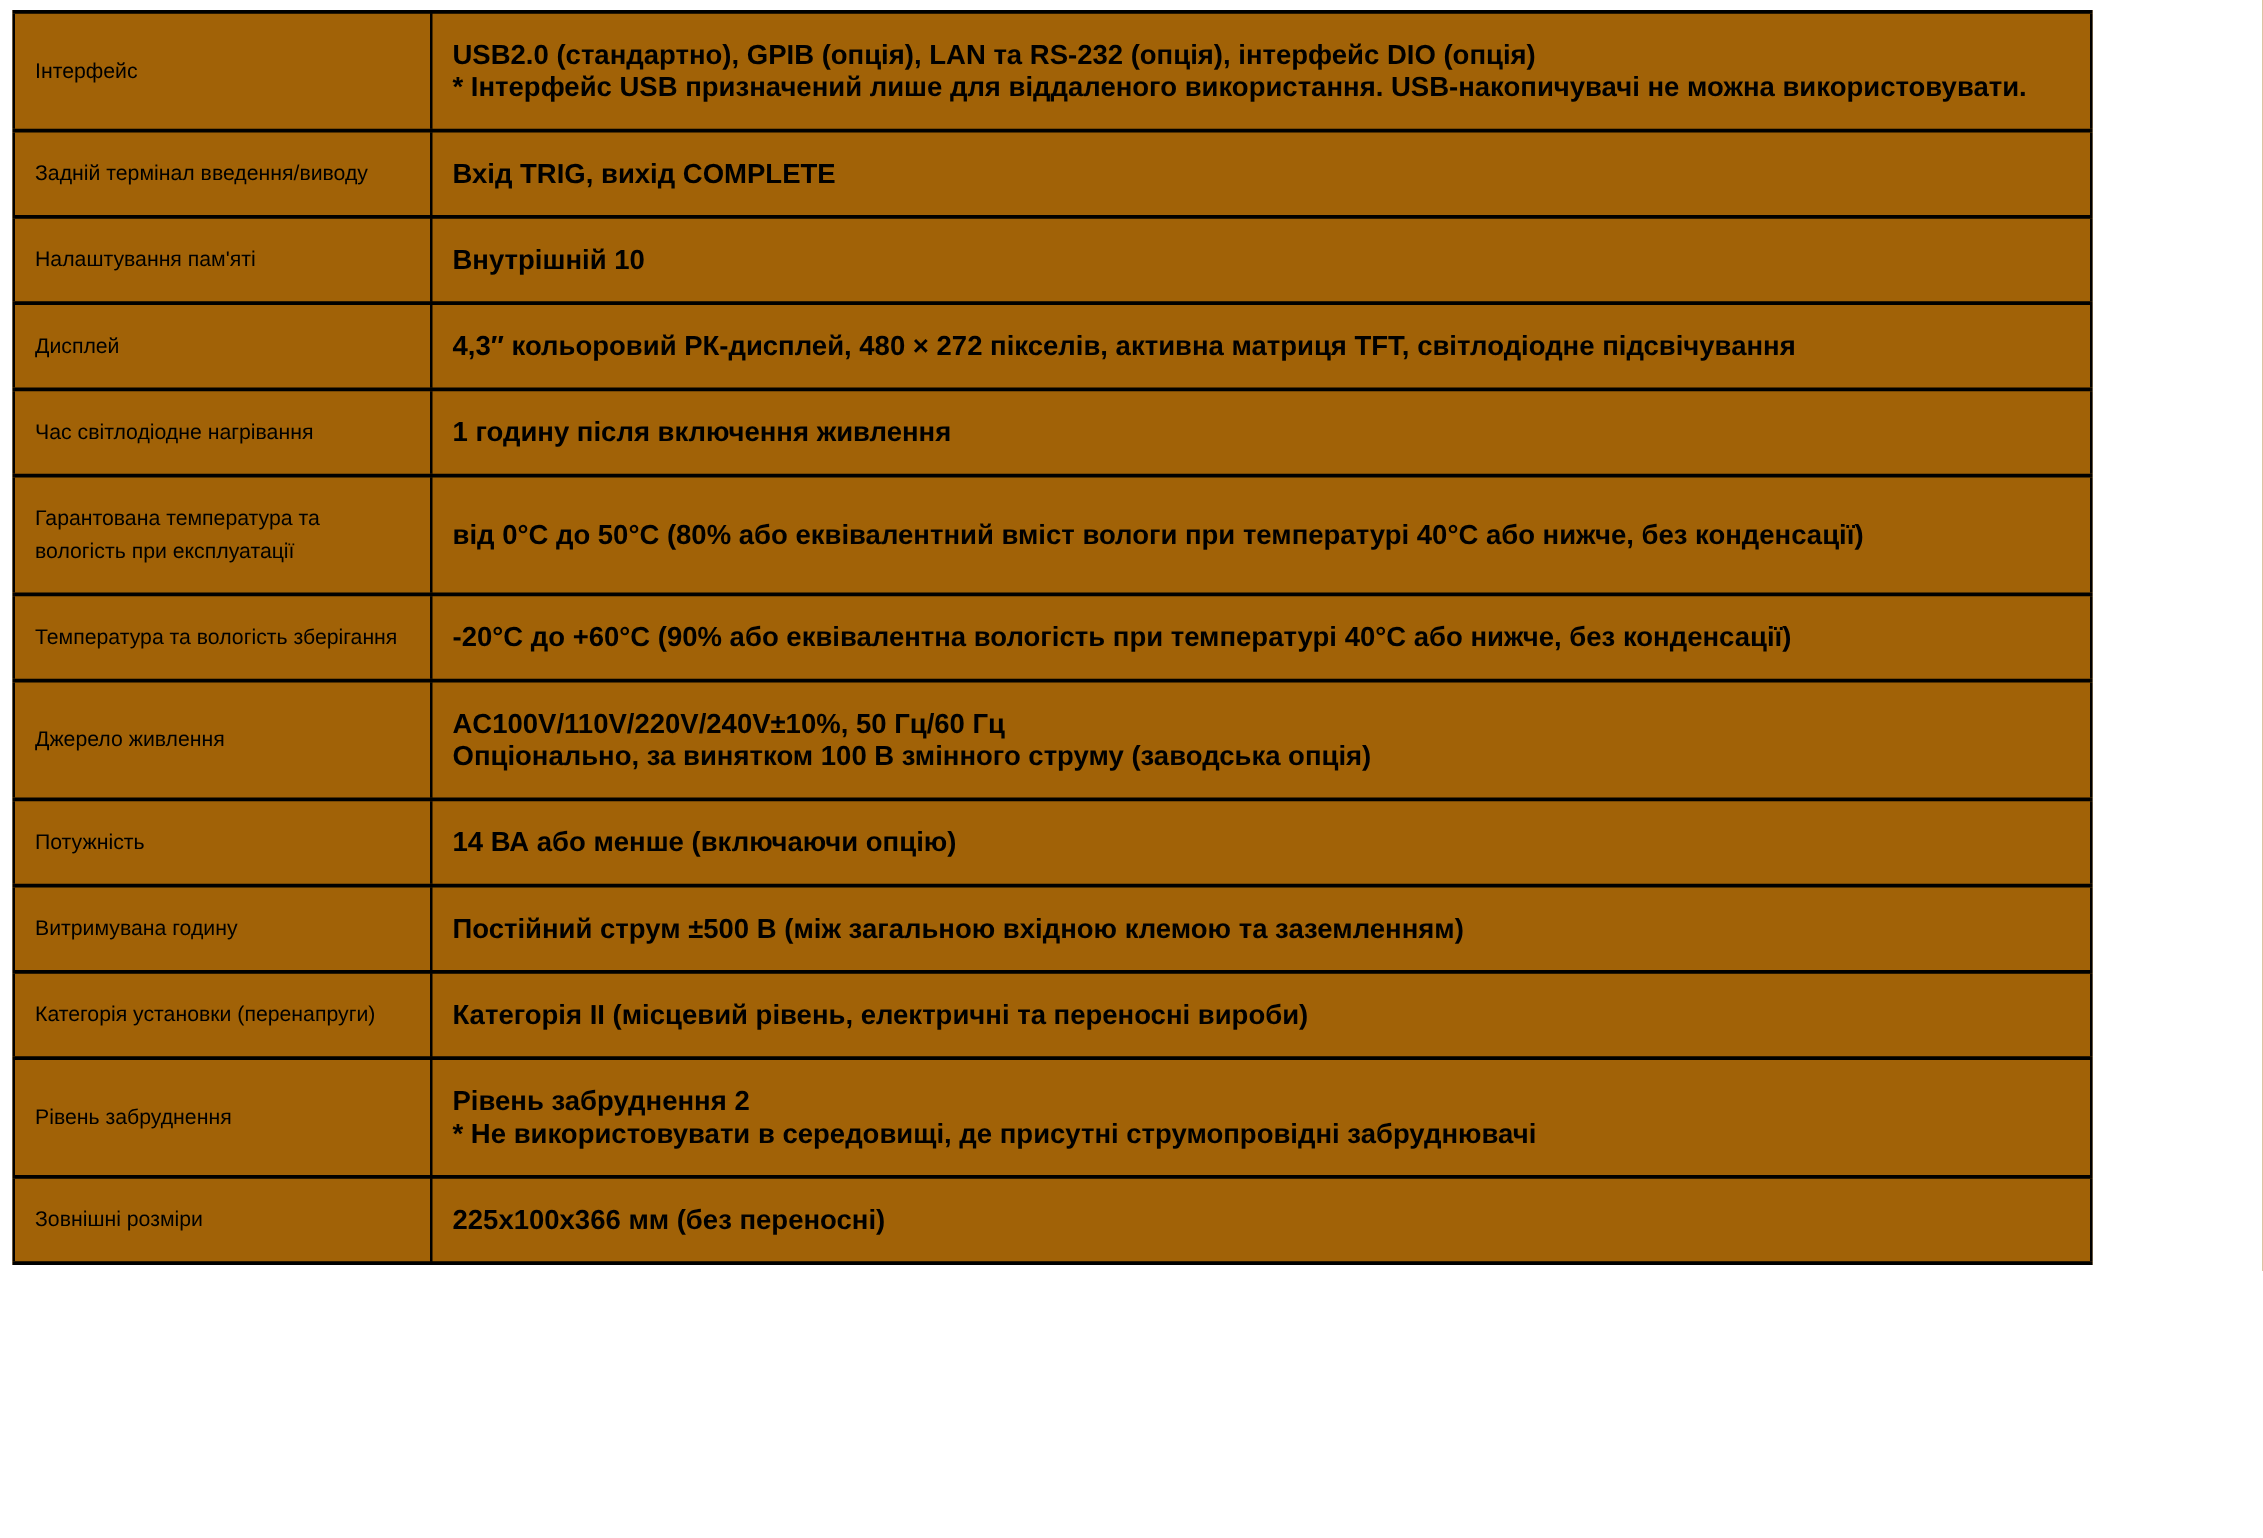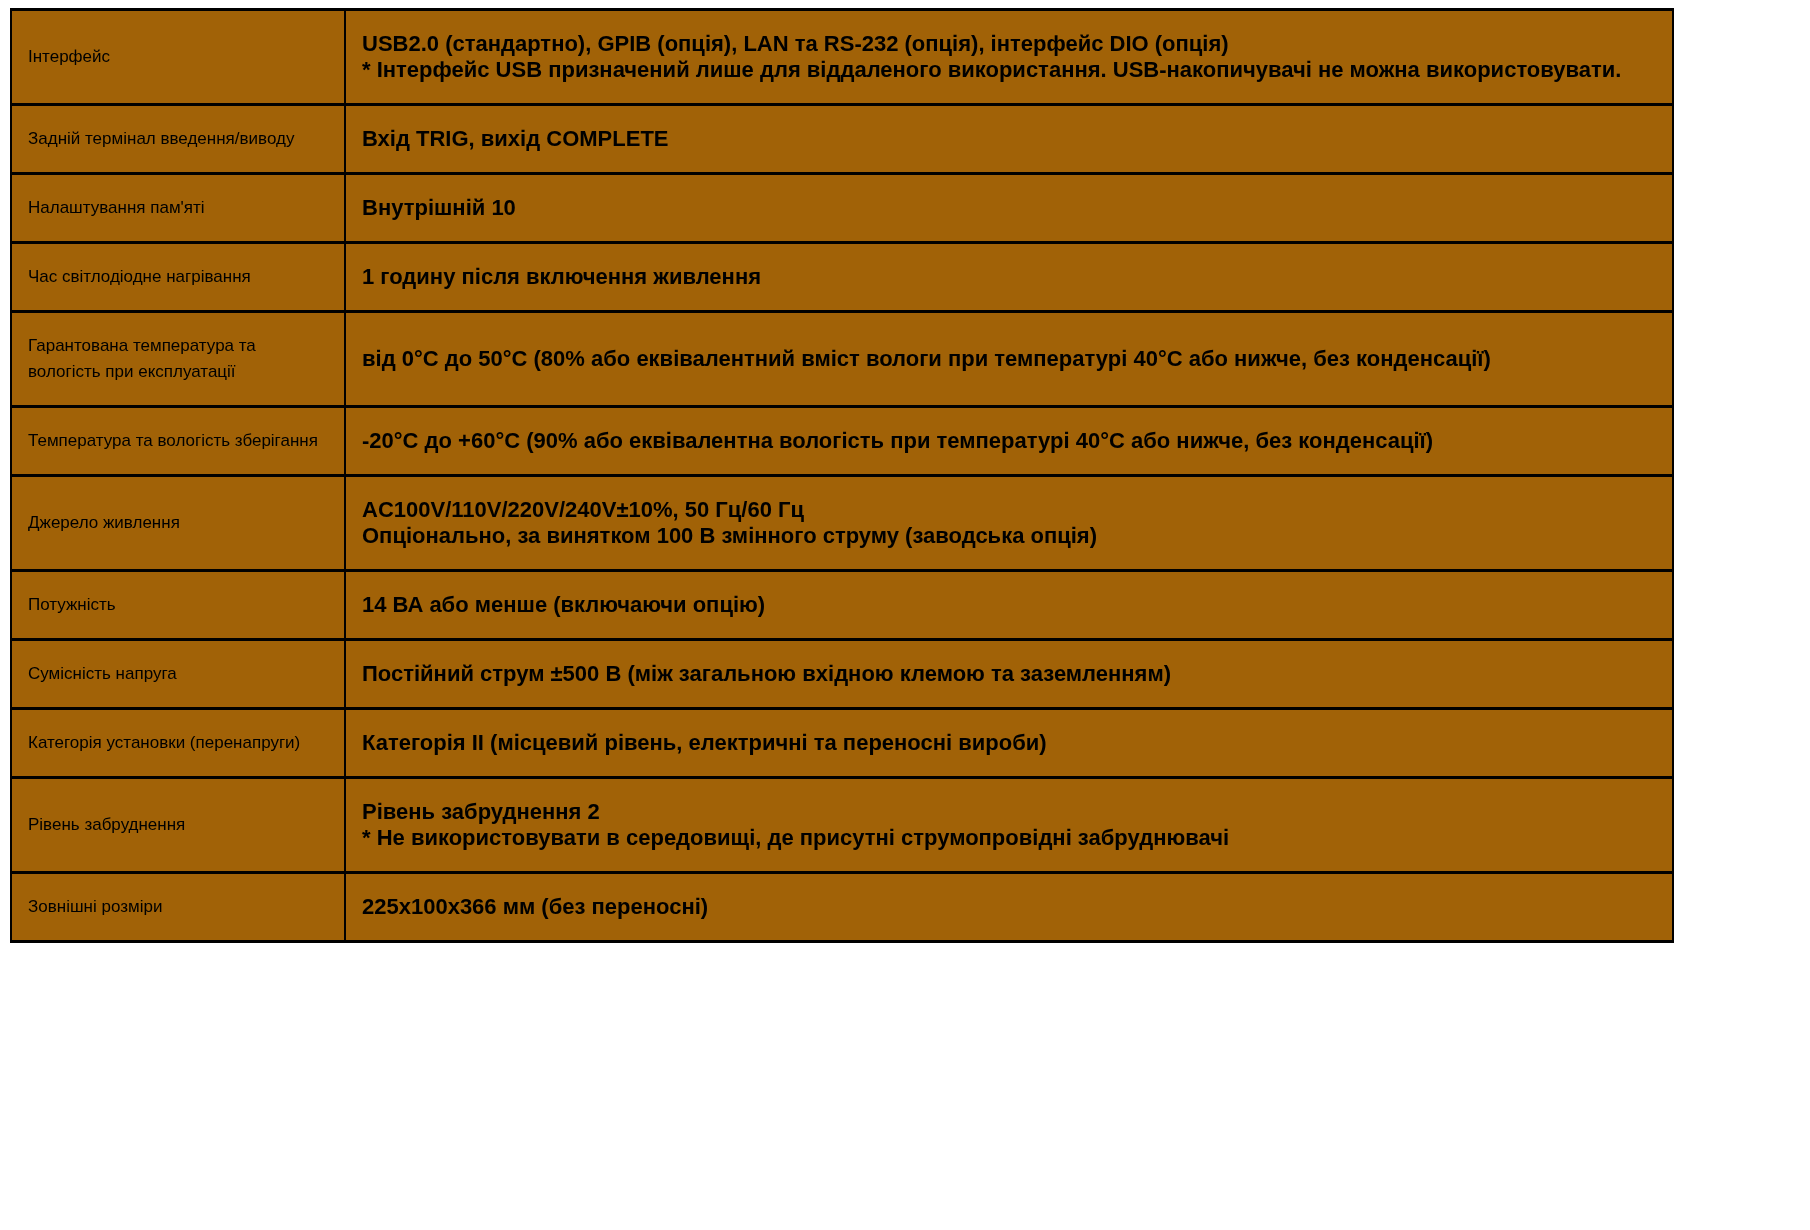--- a/index.html
+++ b/index.html
@@ -67,20 +67,26 @@
             <div class="value-line">Вхід TRIG, вихід COMPLETE</div>
           </td>
         </tr>
         <tr>
           <td class="label-cell">Налаштування пам'яті</td>
           <td class="value-cell">
             <div class="value-line">Внутрішній 10</div>
           </td>
         </tr>
         <tr>
+          <td class="label-cell">Дисплей</td>
+          <td class="value-cell">
+            <div class="value-line">4,3″ кольоровий РК-дисплей, 480 × 272 пікселів, активна матриця TFT, світлодіодне підсвічування</div>
+          </td>
+        </tr>
+        <tr>
           <td class="label-cell">Час світлодіодне нагрівання</td>
           <td class="value-cell">
             <div class="value-line">1 годину після включення живлення</div>
           </td>
         </tr>
         <tr>
           <td class="label-cell">Гарантована температура та вологість при експлуатації</td>
           <td class="value-cell">
             <div class="value-line">від 0°C до 50°C (80% або еквівалентний вміст вологи при температурі 40°C або нижче, без конденсації)</div>
           </td>
@@ -98,21 +104,21 @@
             <div class="value-line">Опціонально, за винятком 100 В змінного струму (заводська опція)</div>
           </td>
         </tr>
         <tr>
           <td class="label-cell">Потужність</td>
           <td class="value-cell">
             <div class="value-line">14 ВА або менше (включаючи опцію)</div>
           </td>
         </tr>
         <tr>
-          <td class="label-cell">Сумісність напруга</td>
+          <td class="label-cell">Витримувана годину</td>
           <td class="value-cell">
             <div class="value-line">Постійний струм ±500 В (між загальною вхідною клемою та заземленням)</div>
           </td>
         </tr>
         <tr>
           <td class="label-cell">Категорія установки (перенапруги)</td>
           <td class="value-cell">
             <div class="value-line">Категорія II (місцевий рівень, електричні та переносні вироби)</div>
           </td>
         </tr>

